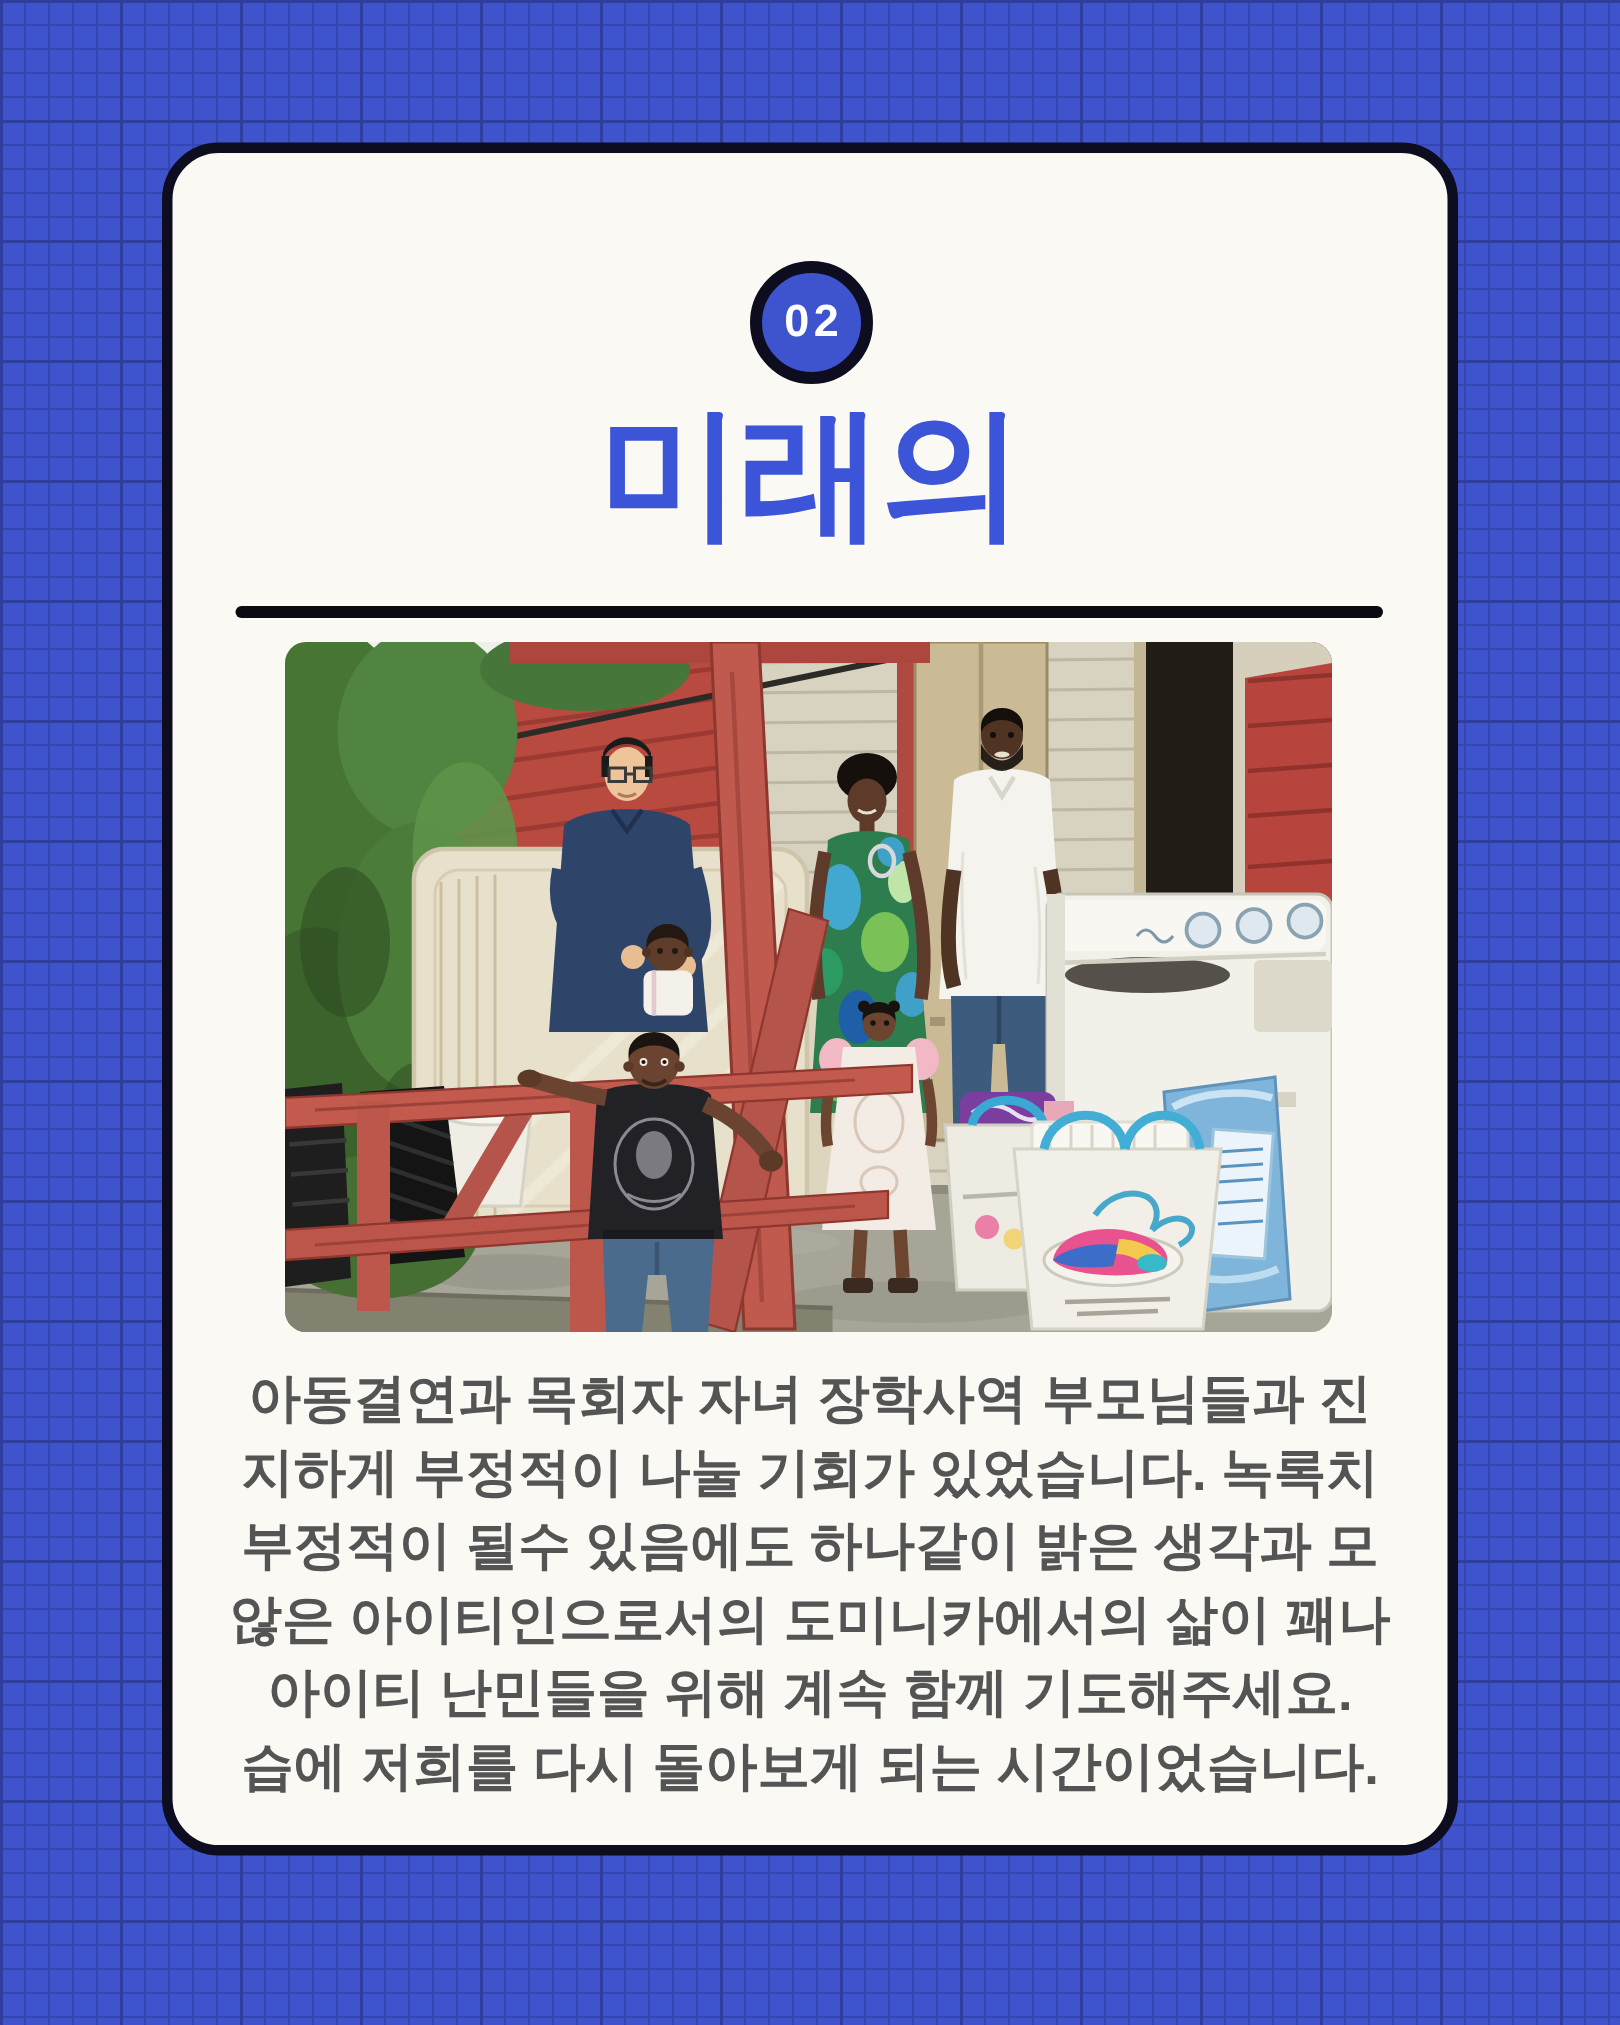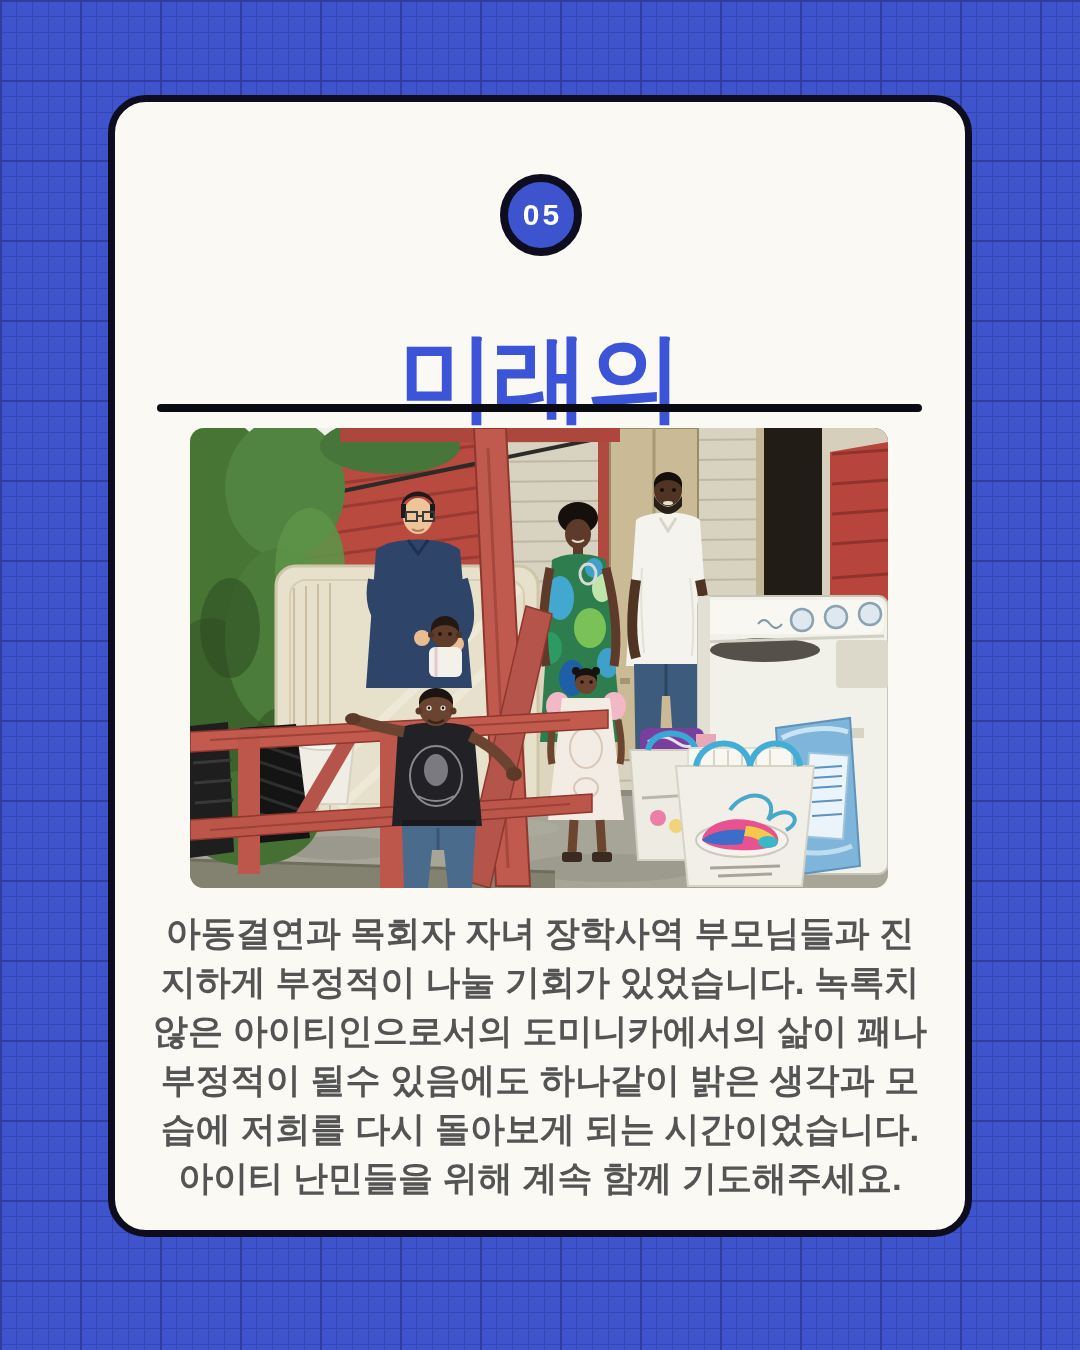--- a/index.html
+++ b/index.html
@@ -40,23 +40,23 @@
     background:var(--badge-fill);
     border:8px solid var(--outline);
     border-radius:50%;
     display:flex;align-items:center;justify-content:center;
     color:var(--badge-text);
     font-size:30px;font-weight:800;letter-spacing:3px;
     text-indent:3px;
   }
   .title{
     position:absolute;left:0;right:0;top:166px;height:110px;
-    display:flex;align-items:flex-end;justify-content:center;gap:22px;
+    display:flex;align-items:flex-start;justify-content:center;gap:22px;
     font-size:96px;font-weight:900;letter-spacing:-2px;
-    line-height:1;white-space:nowrap;margin-top:47px;
+    line-height:1;white-space:nowrap;
   }
   .title .hl{color:var(--title-highlight);}
   .title .rest{color:var(--title-rest);}
   .divider{
     position:absolute;left:42px;top:302px;width:765px;height:8px;
     background:var(--divider);border-radius:4px;
   }
   .photo{
     position:absolute;left:75px;top:326px;width:698px;height:460px;
     border-radius:14px;overflow:hidden;background:#d8d2c0;
@@ -67,21 +67,21 @@
     text-align:center;color:var(--body-text);
     font-size:35px;line-height:49px;font-weight:700;
   }
 </style>
 </head>
 <body>
 
 <div class="card">
 
   <div class="badge">
-    <span>05</span>
+    <span>02</span>
   </div>
 
   <div class="title">
     <span class="hl">미래의</span>
   </div>
 
   <div class="divider"></div>
 
   <div class="photo">
     <svg viewBox="0 0 698 460" preserveAspectRatio="none">
@@ -403,19 +403,19 @@
         <circle cx="239" cy="280" r="1.4" fill="#1c1410"></circle>
           <circle cx="253" cy="280" r="1.4" fill="#1c1410"></circle>
         <path d="M238,292 Q246,298 254,292" stroke="#3a2418" stroke-width="2.5" fill="none"></path>
       </g>
     </svg>
   </div>
 
   <div class="body-text">
     <div>아동결연과 목회자 자녀 장학사역 부모님들과 진</div>
     <div>지하게 부정적이 나눌 기회가 있었습니다. 녹록치</div>
+    <div>부정적이 될수 있음에도 하나같이 밝은 생각과 모</div>
     <div>않은 아이티인으로서의 도미니카에서의 삶이 꽤나</div>
-    <div>부정적이 될수 있음에도 하나같이 밝은 생각과 모</div>
+    <div>아이티 난민들을 위해 계속 함께 기도해주세요.</div>
     <div>습에 저희를 다시 돌아보게 되는 시간이었습니다.</div>
-    <div>아이티 난민들을 위해 계속 함께 기도해주세요.</div>
   </div>
 
 </div>
 
 </body></html>

